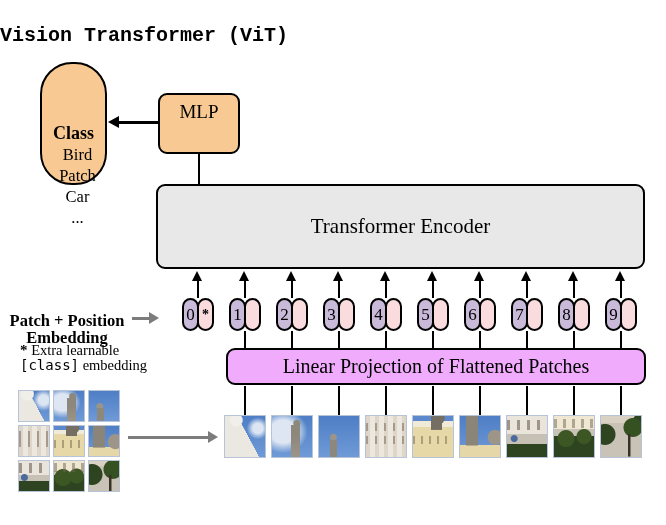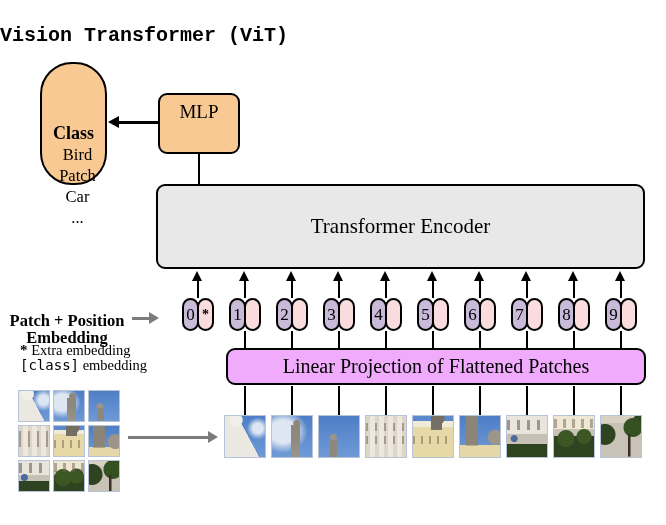--- a/index.html
+++ b/index.html
@@ -168,21 +168,21 @@
   </div>
 
   <div class="pp-label">
     <div>Patch + Position</div>
     <div>Embedding</div>
   </div>
   <div id="embed-arrow" class="gray-arrow"></div>
 
   <div class="footnote">
     <span class="star">*</span>
-    <span>Extra embedding</span><br>
+    <span>Extra learnable</span><br>
     <code>[class]</code>
     <span>embedding</span>
   </div>
 
   <div id="token-row">
       <div class="token-pair" style="left: 180px;">
         <div class="tok-arrow"></div>
         <div class="pillpair">
           <span class="pill purple">0</span>
           <span class="pill pink">*</span>

